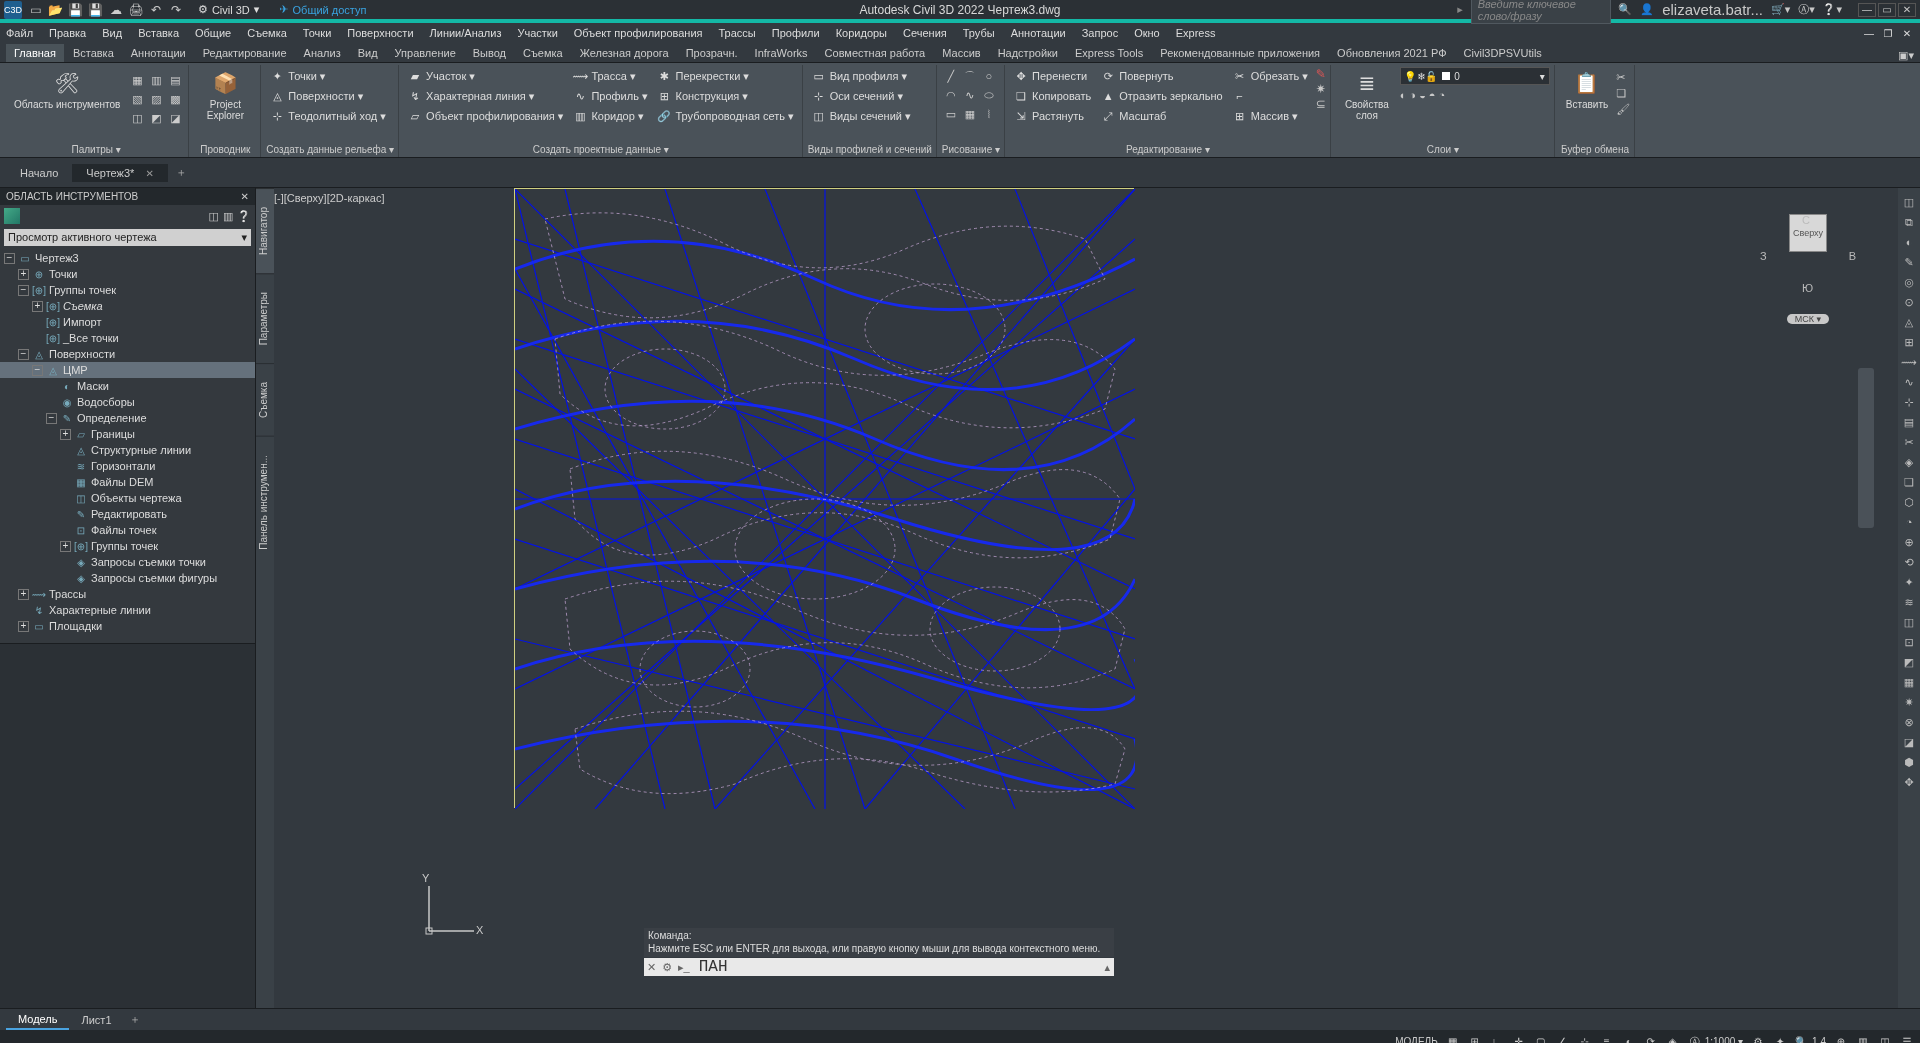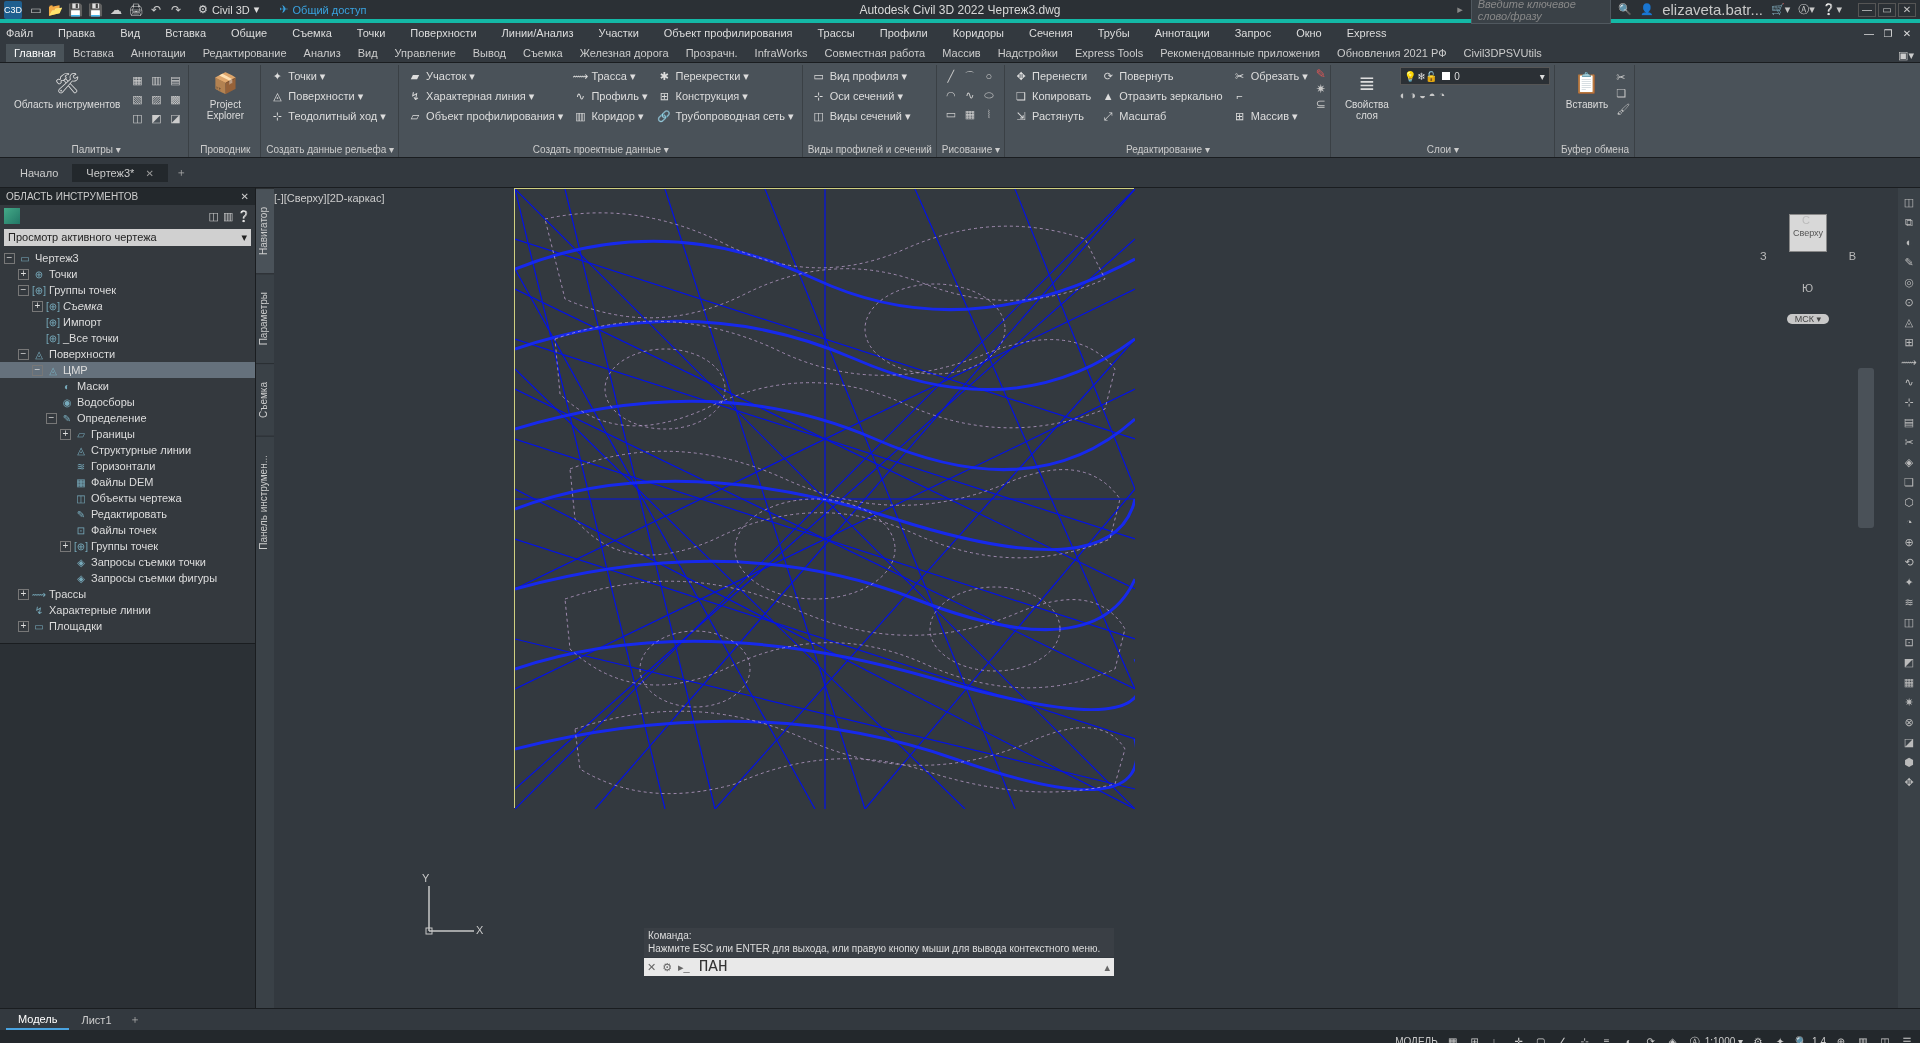--- a/index.html
+++ b/index.html
@@ -11,21 +11,21 @@
 .titlebar .qat span { width: 16px; height: 16px; display: inline-flex; align-items: center; justify-content: center; color: #ccc; font-size: 12px; }
 .titlebar .ws { margin-left: 14px; display: flex; align-items: center; gap: 4px; color: #ddd; }
 .titlebar .ws .gear { font-size: 11px; }
 .titlebar .share { margin-left: 20px; display: flex; align-items: center; color: #3aa3e0; gap: 4px; }
 .titlebar .center { position: absolute; left: 50%; transform: translateX(-50%); color: #d8d8d8; font-size: 12px; }
 .titlebar .right { margin-left: auto; display: flex; align-items: center; gap: 8px; }
 .titlebar .search { background: #3a4147; border: 1px solid #50585f; padding: 1px 6px; font-size: 11px; color: #888; font-style: italic; width: 140px; }
 .titlebar .win-btns { display: flex; gap: 2px; margin-left: 8px; }
 .titlebar .win-btns span { width: 18px; height: 14px; display: inline-flex; align-items: center; justify-content: center; border: 1px solid #555; font-size: 10px; }
 
-.menubar { height: 20px; background: #33393f; display: flex; align-items: center; padding: 0 6px; gap: 25px; font-size: 11px; color: #ddd; }
+.menubar { height: 20px; background: #33393f; display: flex; align-items: center; padding: 0 6px; gap: 16px; font-size: 11px; color: #ddd; }
 .menubar .spacer { margin-left: auto; }
 .menubar .doc-btns span { width: 14px; height: 14px; display: inline-flex; align-items: center; justify-content: center; margin-left: 2px; font-size: 10px; }
 
 .ribbon-tabs { height: 20px; background: #33393f; display: flex; align-items: flex-end; padding: 0 6px; gap: 1px; font-size: 11px; color: #ccc; border-bottom: 1px solid #1a1d20; }
 .ribbon-tabs .tab { padding: 3px 8px; cursor: pointer; }
 .ribbon-tabs .tab.active { background: #4a5359; color: #fff; }
 
 .ribbon { height: 95px; background: #4a5259; display: flex; padding: 2px 4px 0 4px; gap: 1px; border-bottom: 1px solid #1a1d20; }
 .panel { background: #4a5259; border-right: 1px solid #3a4045; display: flex; flex-direction: column; padding: 2px 4px; }
 .panel-body { flex: 1; display: flex; align-items: flex-start; gap: 2px; }

